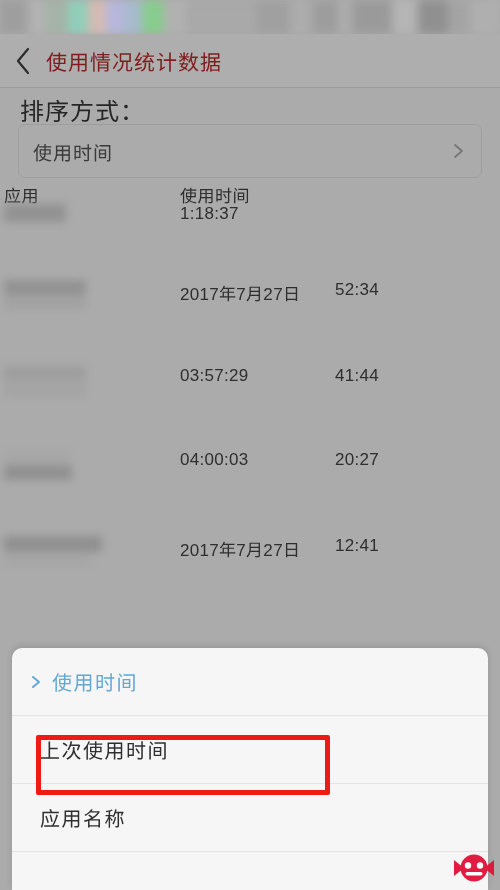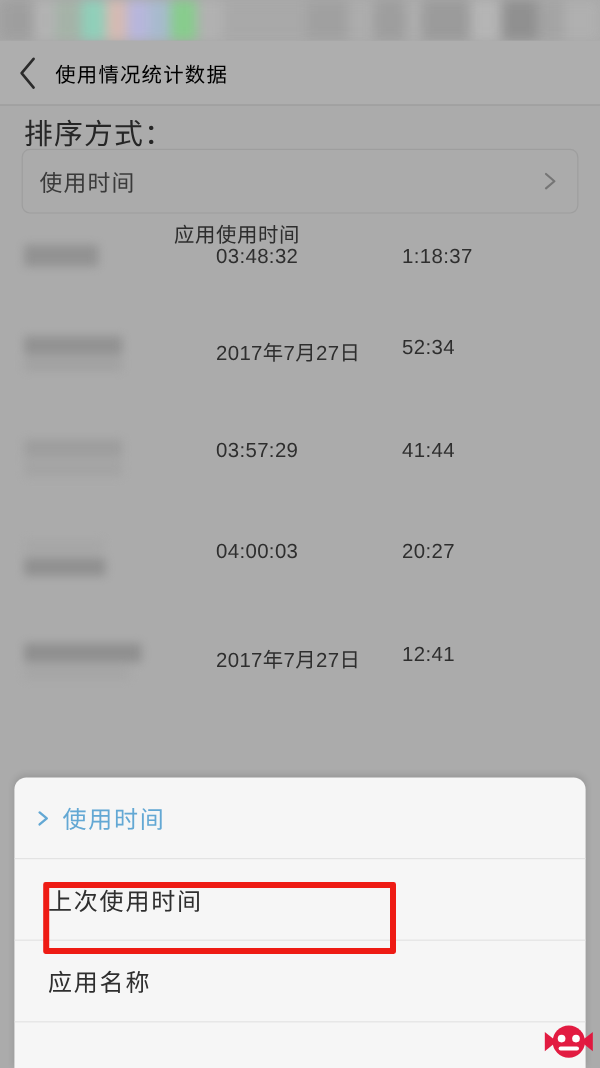--- a/index.html
+++ b/index.html
@@ -50,22 +50,22 @@
   .back-icon {
     width: 46px;
     height: 54px;
     display: flex;
     align-items: center;
     justify-content: center;
     cursor: pointer;
   }
   .back-icon svg { display: block; }
   .title-text {
-    font-size: 17px;
-    color: #000000;
+    font-size: 21px;
+    color: #7f1d1d;
     letter-spacing: 1px;
     font-weight: 400;
     white-space: nowrap;
   }
 
   
   .sort-label {
     position: absolute;
     left: 20px; top: 92px;
     font-size: 24px;
@@ -98,21 +98,21 @@
     left: 0; top: 182px;
     width: 500px;
   }
   .row {
     position: relative;
     display: flex;
     align-items: flex-start;
     height: 75px;
   }
   .row.header { height: 22px; }
-  .col-app  { width: 180px; padding-left: 20px; text-align: right; }
+  .col-app  { width: 180px; padding-left: 4px; }
   .col-mid  { width: 155px; }
   .col-dur  { width: 145px; }
 
   .hcell {
     font-size: 17px;
     color: #2d2d2d;
     letter-spacing: .5px;
     white-space: nowrap;
   }
   .cell {
@@ -273,23 +273,20 @@
         <span class="hcell">使用时间</span>
       </div>
     </div>
 
     <div class="row" style="height:76px">
       <div class="col-app">
         <span class="redact">
           <i style="width:62px;height:18px;"></i>
         </span>
       </div>
-      <div class="col-mid">
-        <span class="cell">03:48:32</span>
-      </div>
       <div class="col-dur">
         <span class="cell">1:18:37</span>
       </div>
     </div>
 
     <div class="row" style="height:86px">
       <div class="col-app">
         <span class="redact">
           <i style="width:82px;height:16px;"></i>
           <i style="width:82px;height:10px;background:#a0a0a0;"></i>

